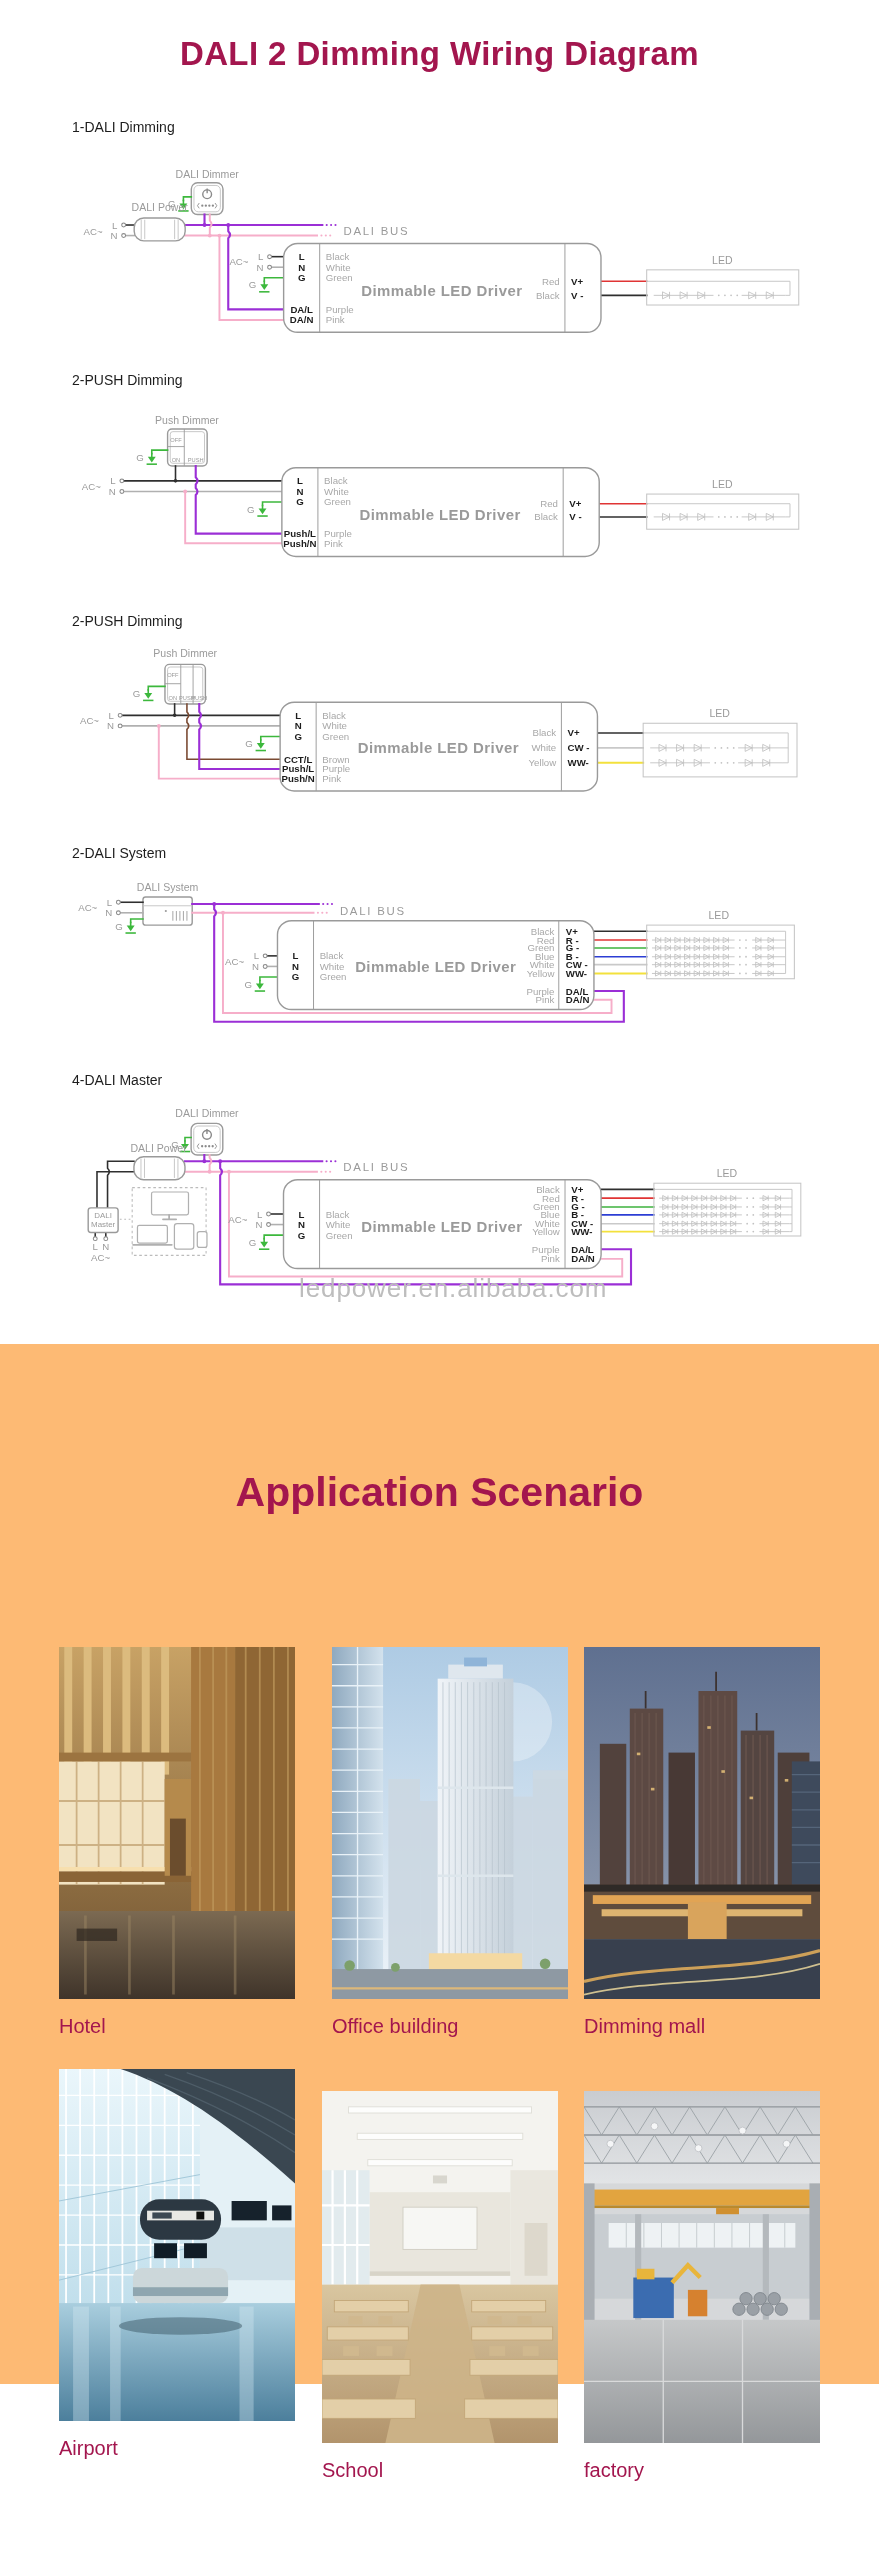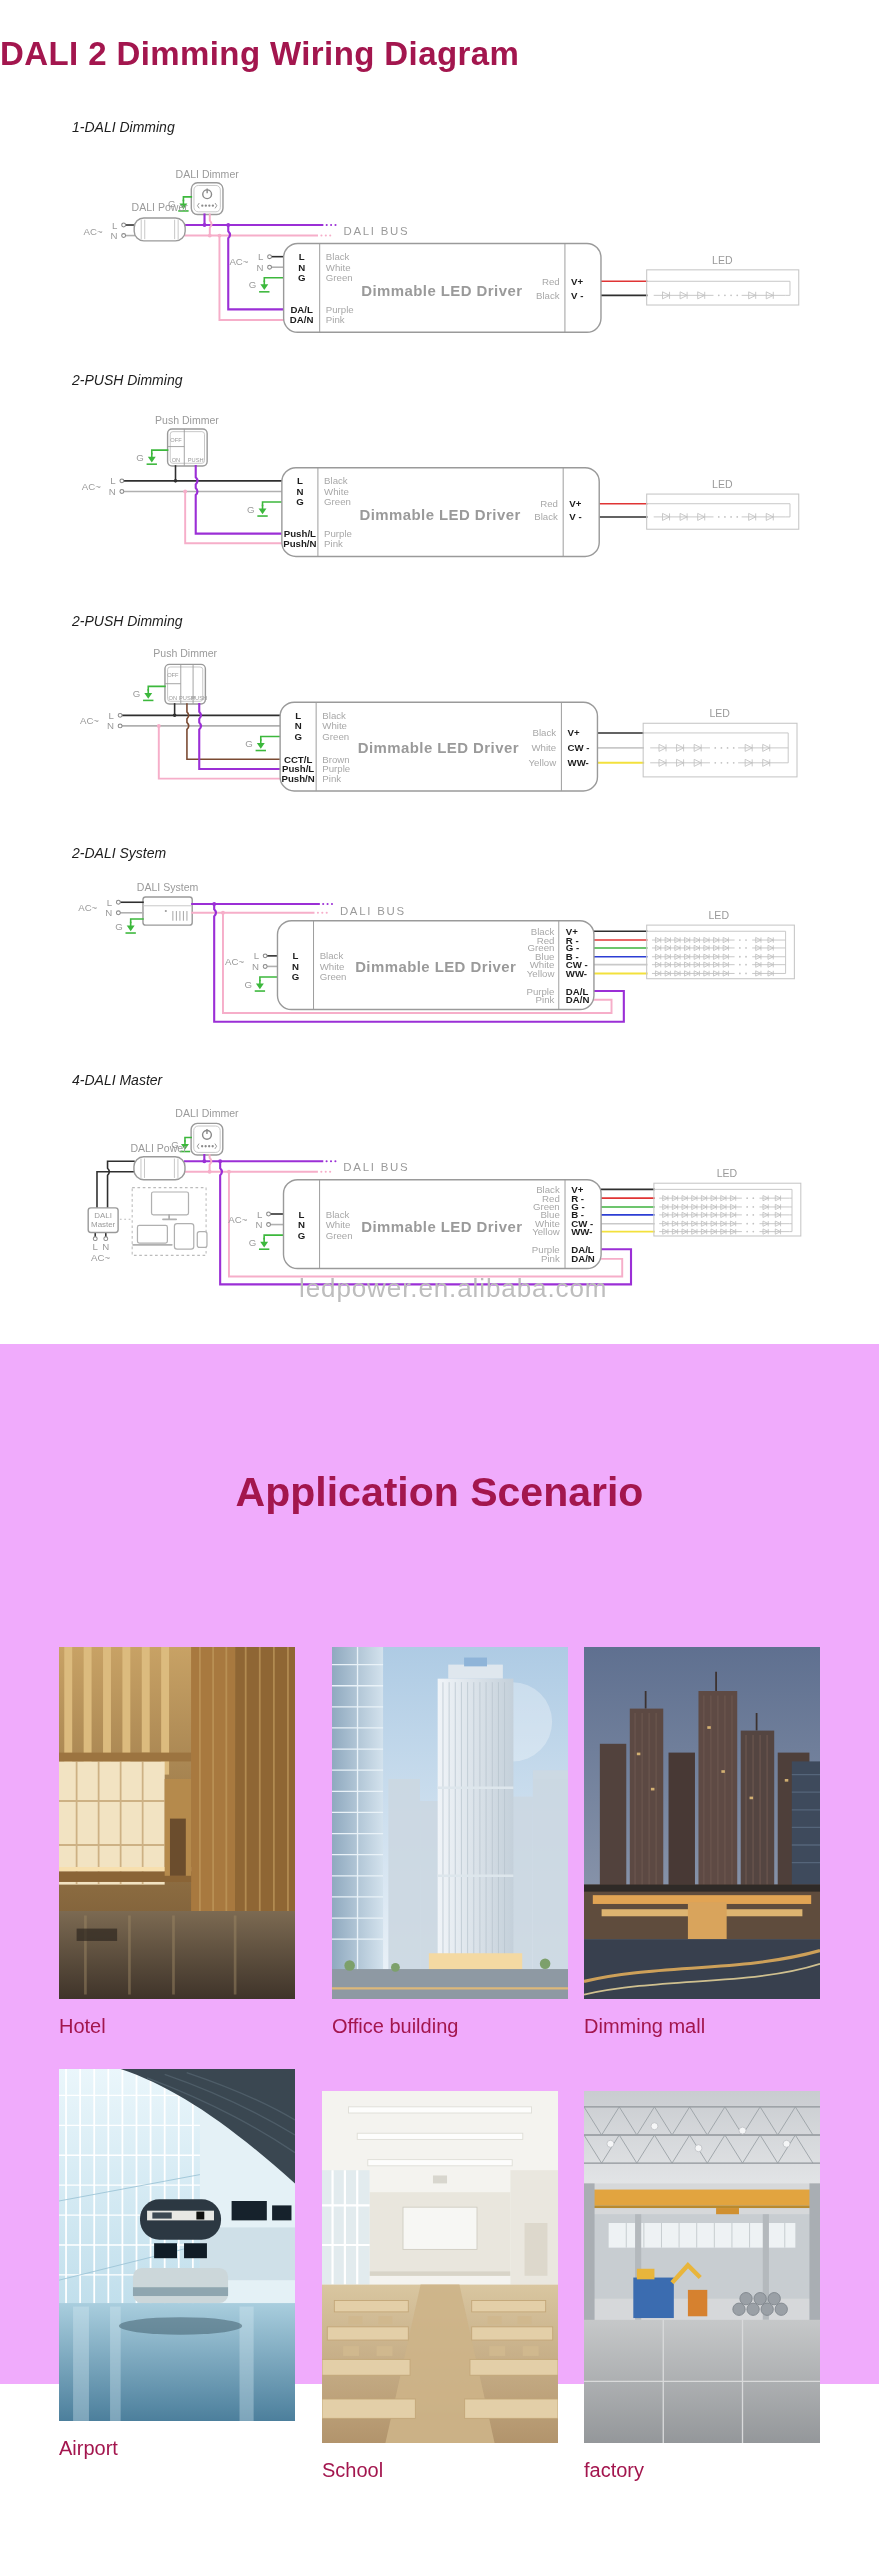--- a/index.html
+++ b/index.html
@@ -1,24 +1,24 @@
 <!DOCTYPE html>
 <html style="font-size:14px"><head>
 <meta charset="utf-8">
 <style>
   html,body{margin:0;padding:0;background:#fff;}
   .page{position:relative;width:879px;height:2576px;background:#ffffff;overflow:hidden;
         font-family:"Liberation Sans",sans-serif;}
-  .title{position:absolute;top:35px;left:0;width:879px;margin:0;text-align:left;
+  .title{position:absolute;top:35px;left:0;width:879px;margin:0;text-align:center;
          font-size:33px;font-weight:bold;color:#A3164E;letter-spacing:0.4px;}
-  .sec{position:absolute;left:72px;font-size:14px;color:#1d1d1d;font-style:italic;}
+  .sec{position:absolute;left:72px;font-size:14px;color:#1d1d1d;}
   .diag{position:absolute;left:53px;}
   .watermark{position:absolute;left:299px;top:1273px;width:299px;font-size:26px;
              color:#bdbdbd;letter-spacing:0.9px;}
-  .beige{position:absolute;left:0;top:1344px;width:879px;height:1040px;background:#f0abfc;}
+  .beige{position:absolute;left:0;top:1344px;width:879px;height:1040px;background:#fdba74;}
   .app-title{position:absolute;top:125px;left:0;width:879px;margin:0;text-align:center;
              font-size:41px;font-weight:bold;color:#A3164E;}
   .cell{position:absolute;width:236px;}
   .cell .photo{display:block;width:236px;height:352px;}
   .cap{margin-top:16px;font-size:20px;color:#A3164E;}
   
   svg text{font-family:"Liberation Sans",sans-serif;}
   .tl{font-size:12px;fill:#9a9a9a;}
   .tb{font-size:13px;fill:#9a9a9a;letter-spacing:2px;}
   .tp{font-size:11px;font-weight:bold;fill:#1c1c1c;}

